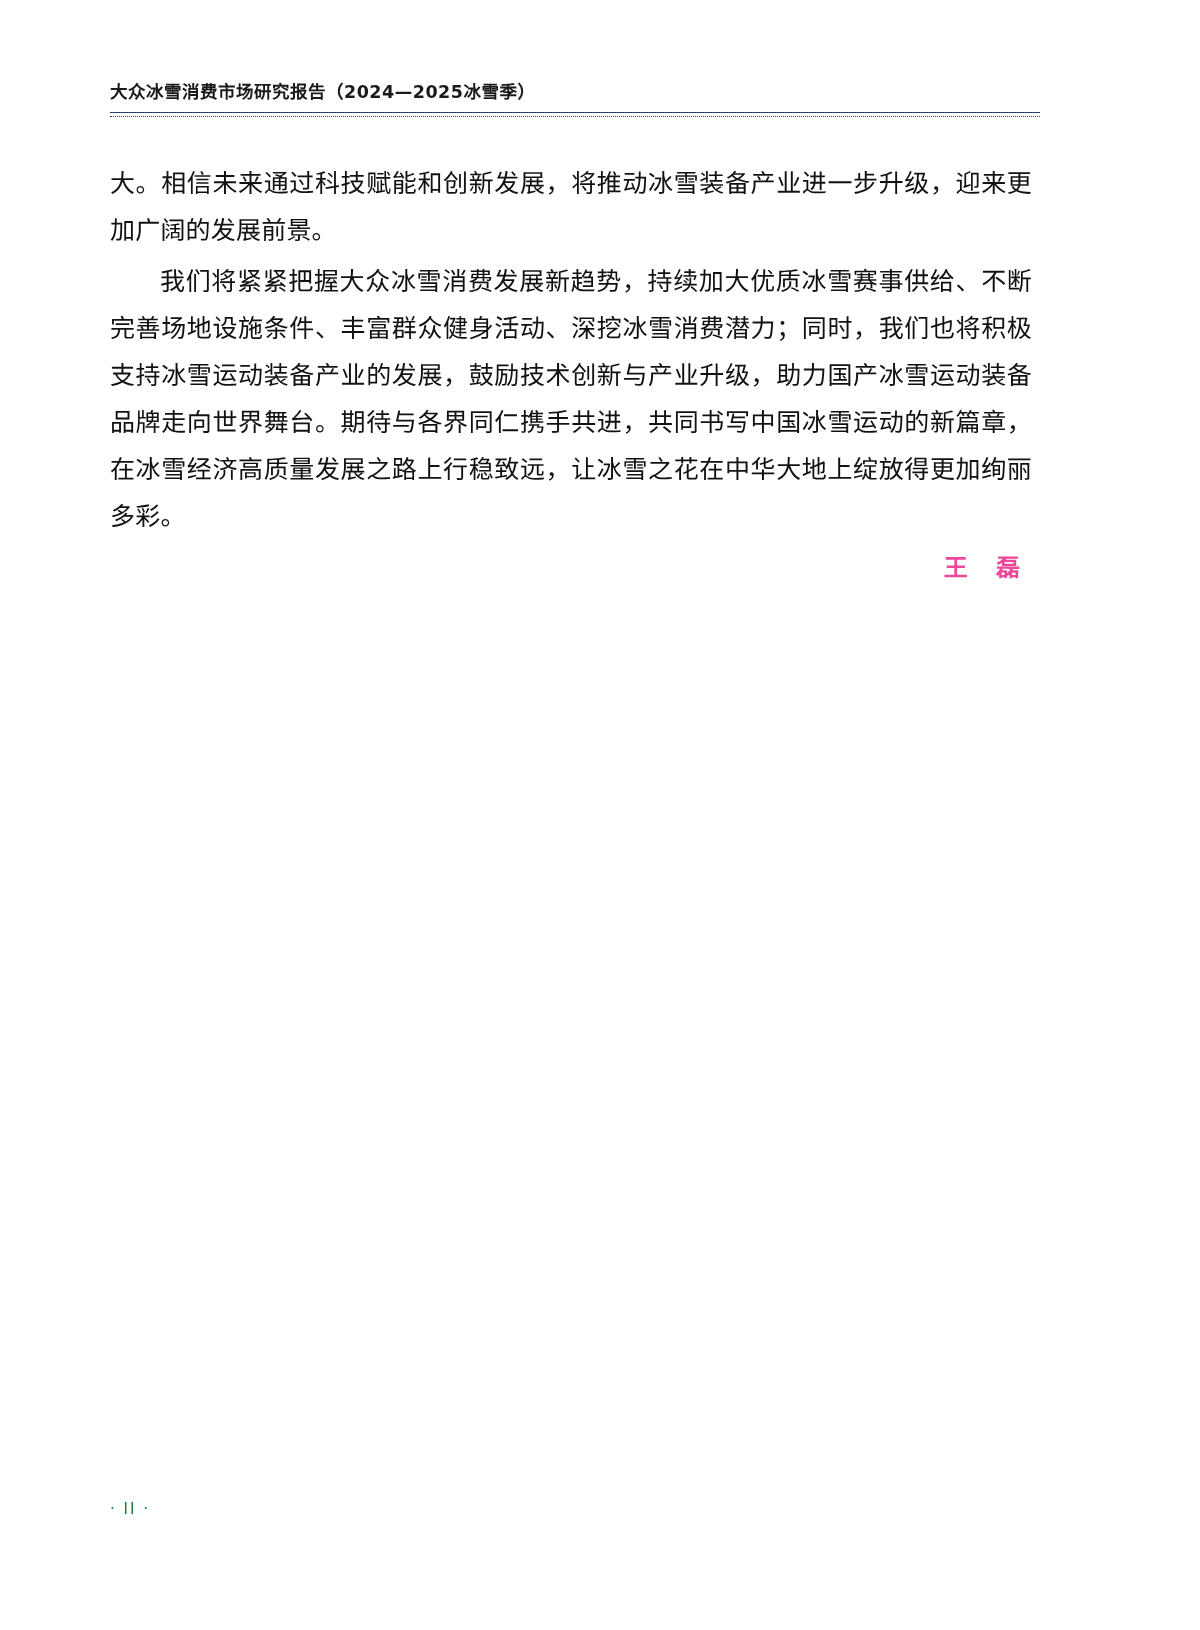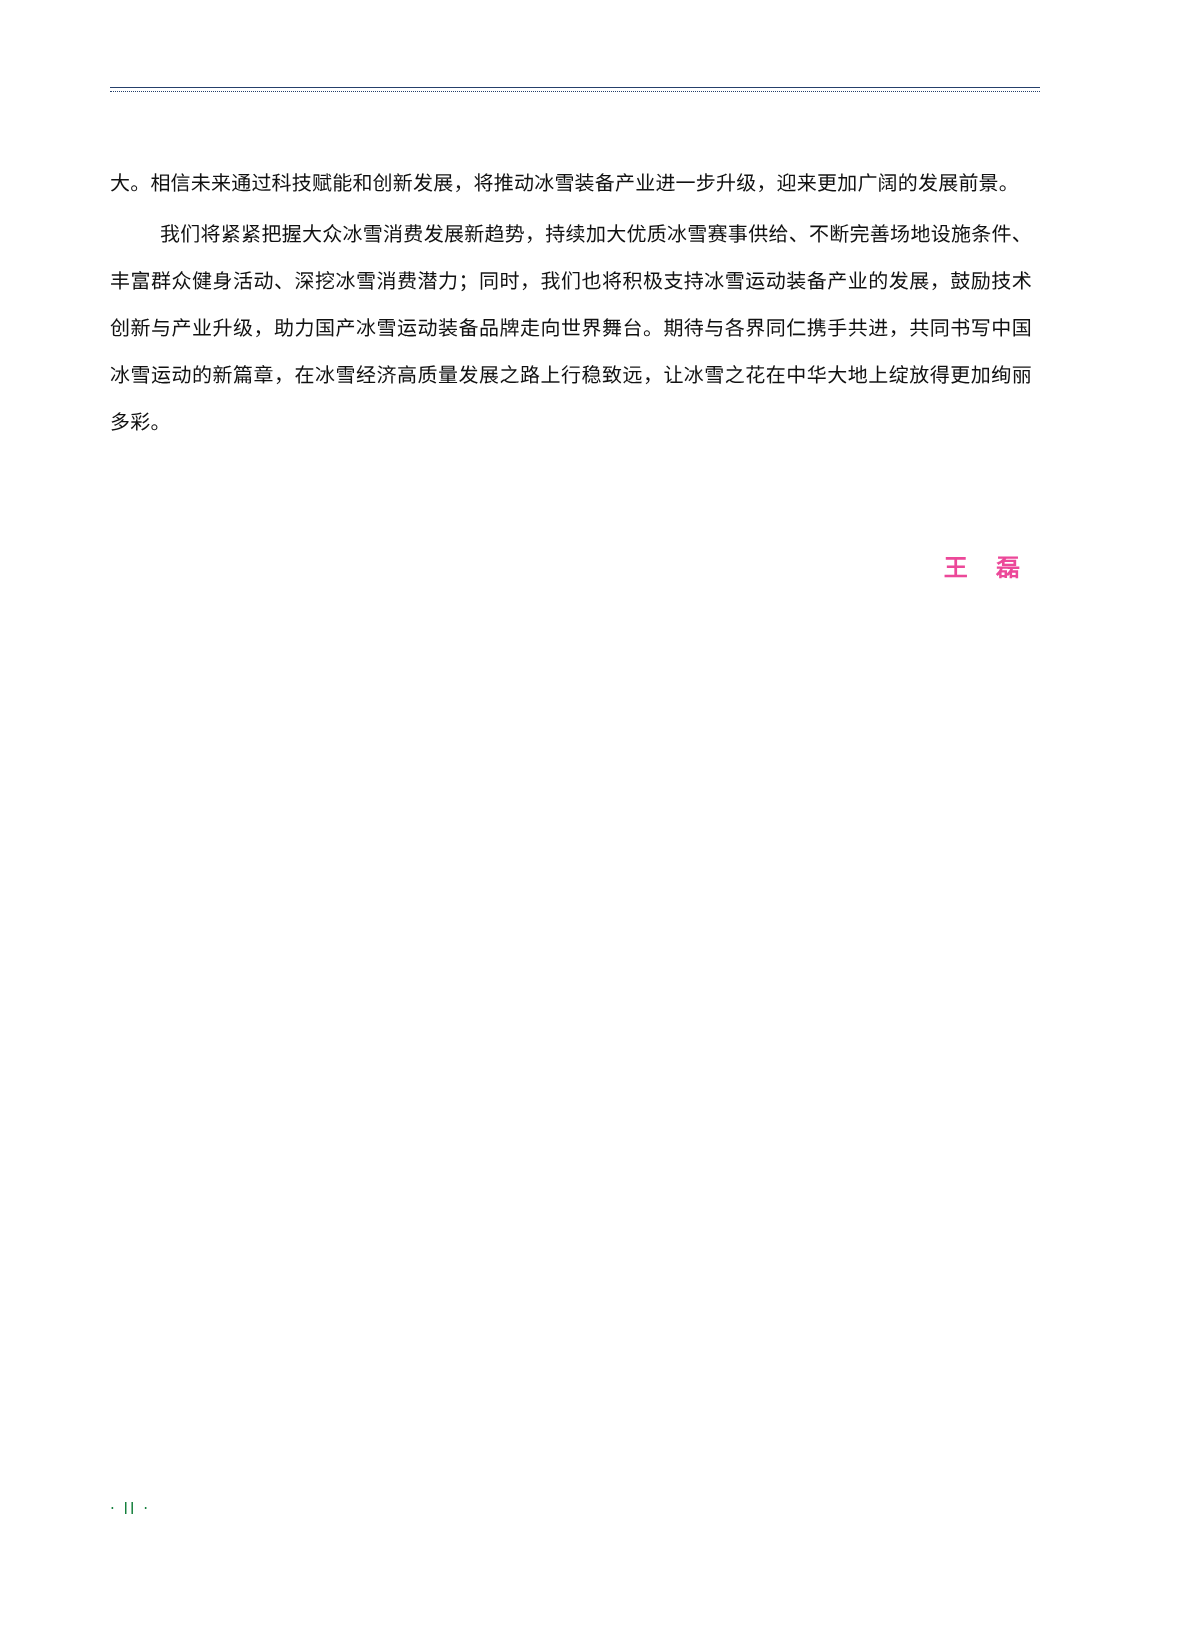--- a/index.html
+++ b/index.html
@@ -51,21 +51,21 @@
 
   
   .body-block {
     position: absolute;
     left: 110px;
     top: 160px;
     width: 930px;
   }
   .para {
     font-family: "DejaVu Serif", "Liberation Serif", serif;
-    font-size: 20px;
+    font-size: 25px;
     line-height: 47px;
     color: #111111;
     text-align: justify;
     text-justify: inter-character;
     margin: 0 8px 4px 0;
     letter-spacing: 0.2px;
   }
   .para.indent {
     text-indent: 50px;
   }
@@ -108,20 +108,21 @@
     color: #15803d;
     letter-spacing: 2px;
   }
 </style>
 </head>
 <body>
 
 <div class="page">
 
   <div class="header">
+    <div class="header-title">大众冰雪消费市场研究报告（2024—2025冰雪季）</div>
     <div class="header-rule"></div>
   </div>
 
   <div class="body-block">
     <p class="para">大。相信未来通过科技赋能和创新发展，将推动冰雪装备产业进一步升级，迎来更加广阔的发展前景。</p>
     <p class="para indent">我们将紧紧把握大众冰雪消费发展新趋势，持续加大优质冰雪赛事供给、不断完善场地设施条件、丰富群众健身活动、深挖冰雪消费潜力；同时，我们也将积极支持冰雪运动装备产业的发展，鼓励技术创新与产业升级，助力国产冰雪运动装备品牌走向世界舞台。期待与各界同仁携手共进，共同书写中国冰雪运动的新篇章，在冰雪经济高质量发展之路上行稳致远，让冰雪之花在中华大地上绽放得更加绚丽多彩。</p>
   </div>
 
   <div class="signature">
     <div class="sig-name">王 磊</div>

